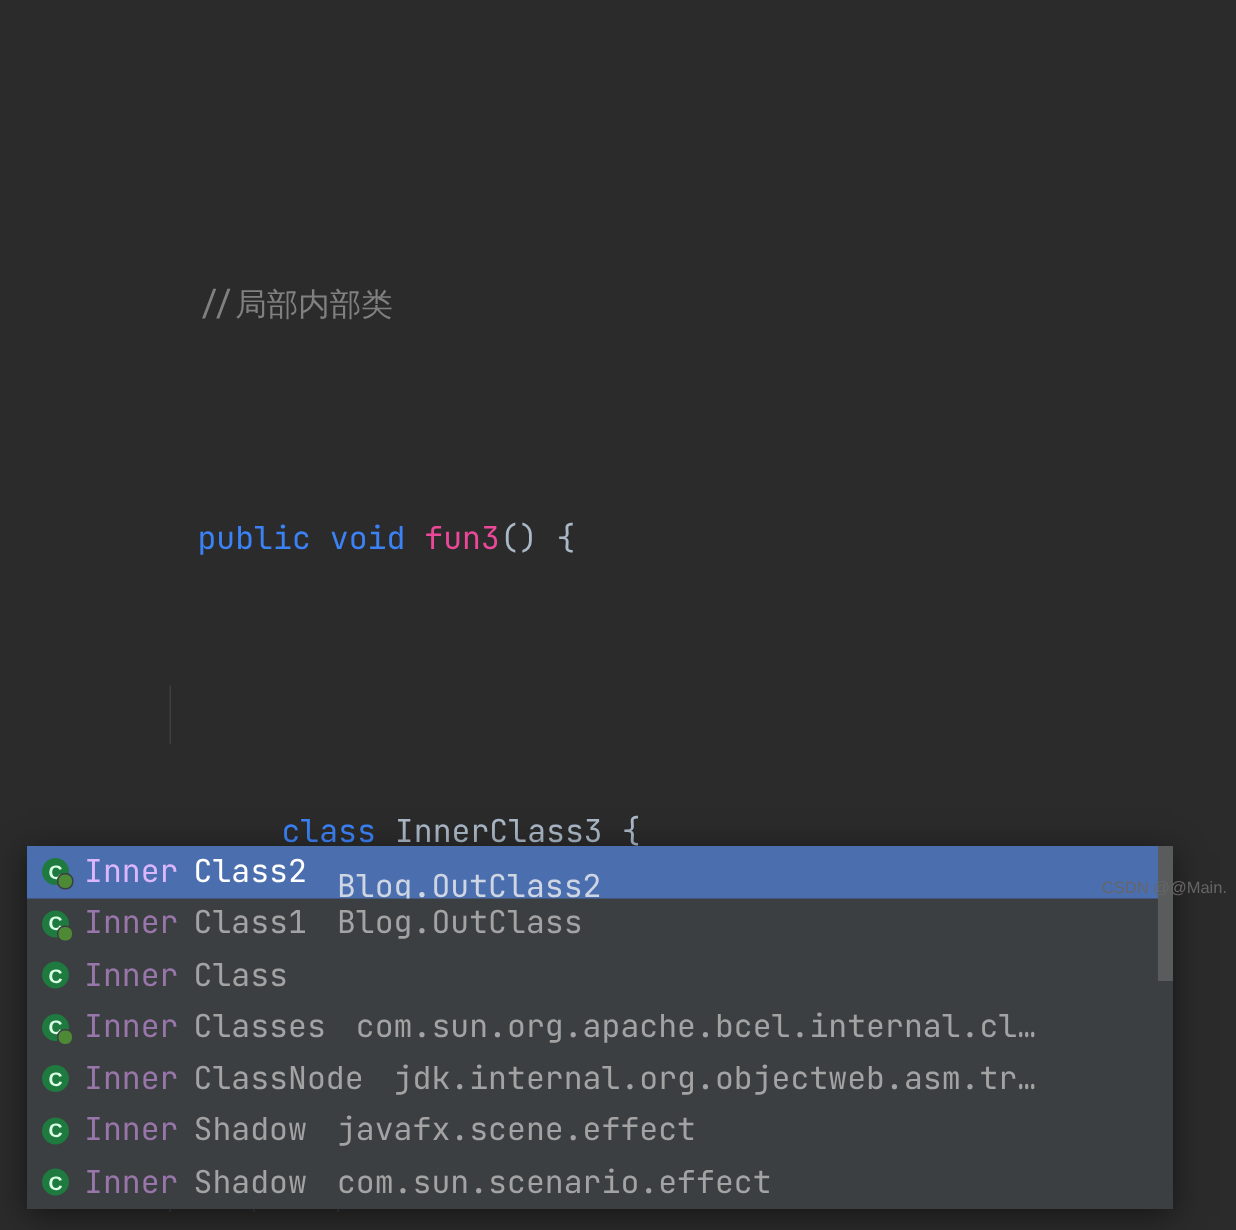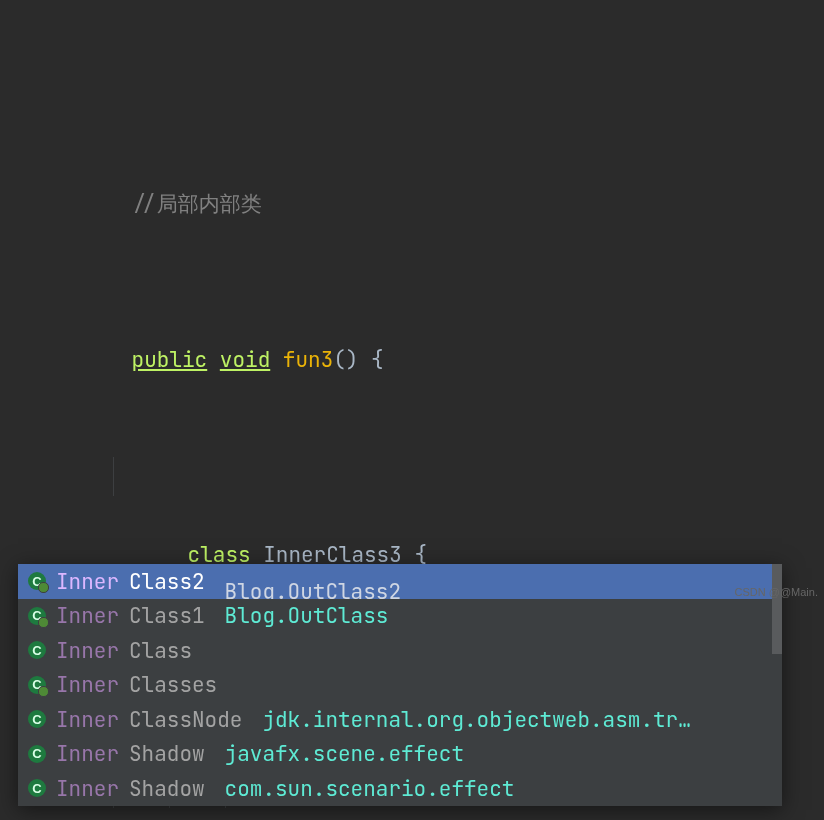--- a/index.html
+++ b/index.html
@@ -1,39 +1,39 @@
 <!DOCTYPE html>
 <html><head>
 <meta charset="utf-8">
 <style>
   * { margin:0; padding:0; box-sizing:border-box; }
   html,body { width:824px; height:820px; background:#2b2b2b; font-family:"JetBrains Mono","Consolas","Menlo",monospace; font-size:21px; overflow:hidden; }
   .editor { position:relative; width:824px; height:604px; background:#2b2b2b; color:#a9b7c6; }
   .code  { padding-top:28px; line-height:39px; white-space:pre; }
   .line  { height:39px; position:relative; }
   .cmt   { color:#808080; }
-  .kw    { color:#bef264;text-decoration:underline; }
-  .fn    { color:#eab308; }
+  .kw    { color:#3b82f6; }
+  .fn    { color:#ec4899; }
   .pl    { color:#a9b7c6; }
   .br    { color:#a9b7c6; }
   .ind   { display:inline-block; width:28px; }
   
   .vline { position:absolute; top:0; bottom:0; width:1px; background:#3d3f41; }
   .popup { position:absolute; left:18px; top:564px; width:764px; background:#3c3f41; box-shadow:0 4px 20px rgba(0,0,0,.5); font-size:21px; }
   .popup .row { display:flex; align-items:center; height:34.5px; padding:0 8px 0 10px; gap:10px; color:#bbbbbb; overflow:hidden; white-space:nowrap; }
   .popup .row.sel { background:#4b6eaf; color:#ffffff; }
   .popup .icon { width:18px; height:18px; border-radius:9px; display:flex; align-items:center; justify-content:center; font-size:13px; font-weight:bold; font-style:normal; font-family:sans-serif; flex-shrink:0; }
   .icon-c { background:#1e7a3f; color:#d9ffe6; }
   .icon-cs { position:relative; }
   .icon-cs::after { content:""; position:absolute; right:-3px; bottom:-3px; width:9px; height:9px; border-radius:5px; background:#4e8a36; border:1px solid #3c3f41; }
   .popup .match { color:#9876aa; }
   .popup .row.sel .match { color:#dcb7ff; }
   .popup .rest  { color:#a3a3a3; }
   .popup .row.sel .rest { color:#ffffff; }
-  .popup .pkg   { color:#5eead4; margin-left:10px; overflow:hidden; text-overflow:ellipsis; }
+  .popup .pkg   { color:#a3a3a3; margin-left:10px; overflow:hidden; text-overflow:ellipsis; }
   .popup .row.sel .pkg { color:#cfd6e3;margin-top:20px; }
   .scroll { position:absolute; right:0; top:0; bottom:0; width:10px; background:#3c3f41; }
   .thumb  { position:absolute; right:0; top:0; width:10px; height:90px; background:#595b5d; border-radius:0; }
   .watermark { position:absolute; right:6px; bottom:6px; color:#666; font-size:11px; font-family:Liberation Sans, sans-serif; }
 </style>
 </head>
 <body>
 
 <div class="editor">
   <div class="code">
@@ -105,20 +105,21 @@
         </div>
         <div class="row">
           <span class="icon icon-c">C</span>
           <span class="match">Inner</span>
           <span class="rest">Class</span>
         </div>
         <div class="row">
           <span class="icon icon-c icon-cs">C</span>
           <span class="match">Inner</span>
           <span class="rest">Classes</span>
+          <span class="pkg">com.sun.org.apache.bcel.internal.cl…</span>
         </div>
         <div class="row">
           <span class="icon icon-c">C</span>
           <span class="match">Inner</span>
           <span class="rest">ClassNode</span>
           <span class="pkg">jdk.internal.org.objectweb.asm.tr…</span>
         </div>
         <div class="row">
           <span class="icon icon-c">C</span>
           <span class="match">Inner</span>

